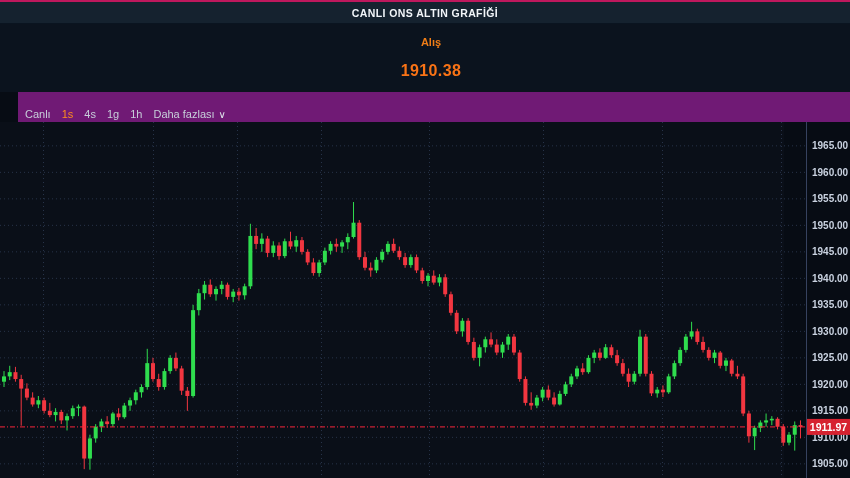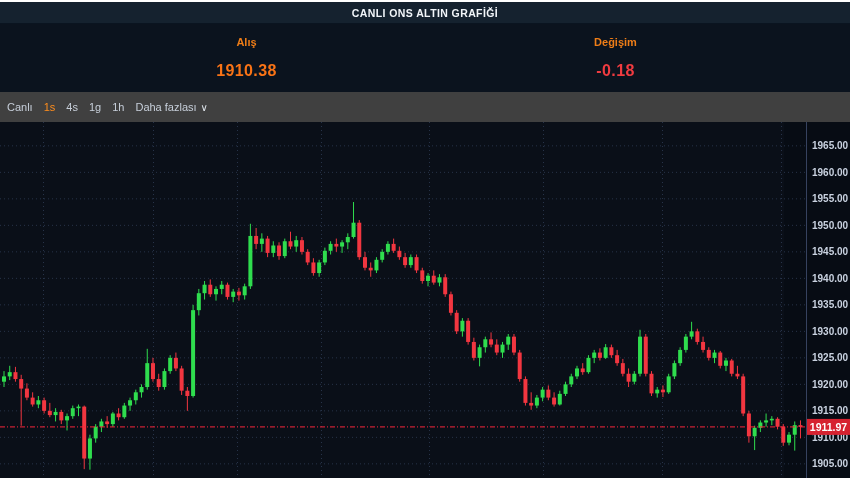--- a/index.html
+++ b/index.html
@@ -1,50 +1,46 @@
 <!DOCTYPE html>
 <html><head>
 <meta charset="utf-8">
 <style>
   * { margin:0; padding:0; box-sizing:border-box; }
   html,body { width:850px; height:478px; overflow:hidden; background:#070c14;
     font-family:"Liberation Sans","DejaVu Sans",sans-serif; }
-  .titlebar { height:24px; background:#15222f; border-top:2px solid #ffffff;
+  .titlebar { height:24px; background:#15222f; border-top:2px solid #be185d;
     border-bottom:1px solid #0a1420; display:flex; align-items:center; justify-content:center; }
   .titlebar .title { color:#f2f6fa; font-size:10.5px; font-weight:bold; letter-spacing:.4px; }
   .quote-panel { height:68px; background:#0b131e; display:flex;
     padding:0 50px 0 62px; }
   .quote-col { flex:1; display:flex; flex-direction:column; align-items:center; justify-content:center; gap:14px; }
   .quote-label { color:#ef7d17; font-size:11px; font-weight:bold; }
   .quote-value { font-size:16px; font-weight:bold; letter-spacing:.4px; color:#ffffff; }
-  .toolbar { height:30px; background:#404040; display:flex; align-items:center;
-    padding:0 6px; position:relative; }
+  .toolbar { height:30px; background:#701a75; display:flex; align-items:flex-end;
+    padding:0 6px; position:relative;margin-left:18px; }
   .tb-item { color:#c7cfda; font-size:11px; margin:0 9px 0 0; padding:2px 1px; cursor:pointer; white-space:nowrap; }
   .tb-item.active { color:#ff8d1d; }
   .tb-chevron { font-size:10px; color:#dfe5ec; margin-left:4px; }
   .tb-right { position:absolute; right:2px; top:0; height:30px; display:flex; align-items:center; }
   .tb-right-label { color:#93a1b8; font-size:11px; margin-right:5px; cursor:pointer; }
   .chart-wrap { position:relative; width:784px; height:356px; background:#0a0f18; }
   svg text { font-family:"Liberation Sans","DejaVu Sans",sans-serif; }
 </style>
 </head>
 <body>
 
 <div class="titlebar">
   <span class="title">CANLI ONS ALTIN GRAFİĞİ</span>
 </div>
 
 <div class="quote-panel" id="quote-panel">
     <div class="quote-col">
       <span class="quote-label">Alış</span>
       <span class="quote-value" style="color: #f97316;">1910.38</span>
-    </div>
-    <div class="quote-col">
-      <span class="quote-label">Değişim</span>
-      <span class="quote-value" style="color: rgb(239, 59, 64);">-0.18</span>
     </div>
   </div>
 
 <div class="toolbar">
   <div id="tb-left" style="display:flex;align-items:center;">
       <span class="tb-item">Canlı</span>
       <span class="tb-item active">1s</span>
       <span class="tb-item">4s</span>
       <span class="tb-item">1g</span>
       <span class="tb-item">1h</span>

